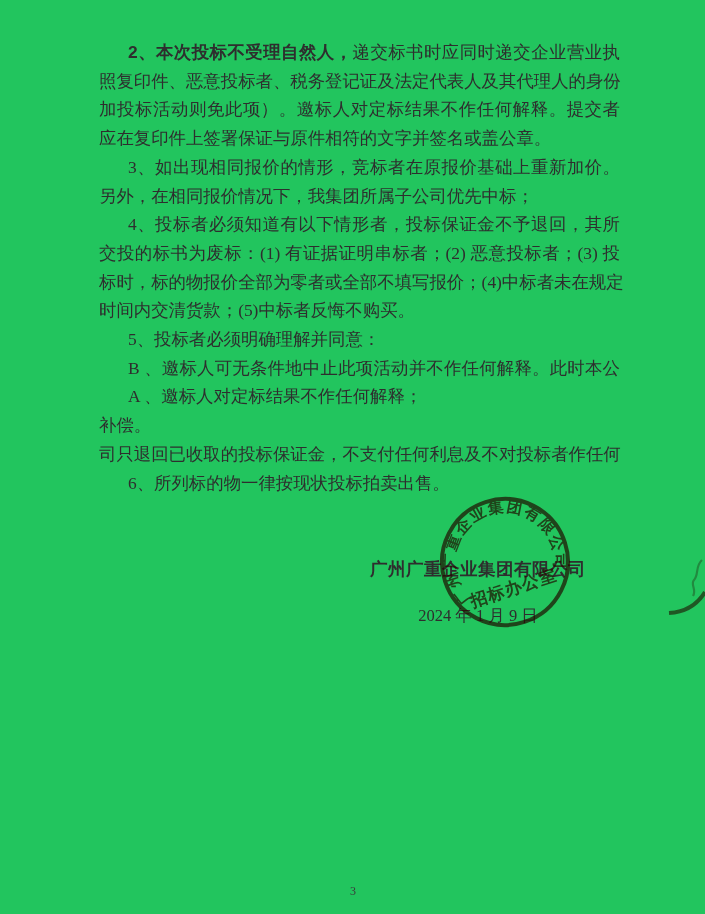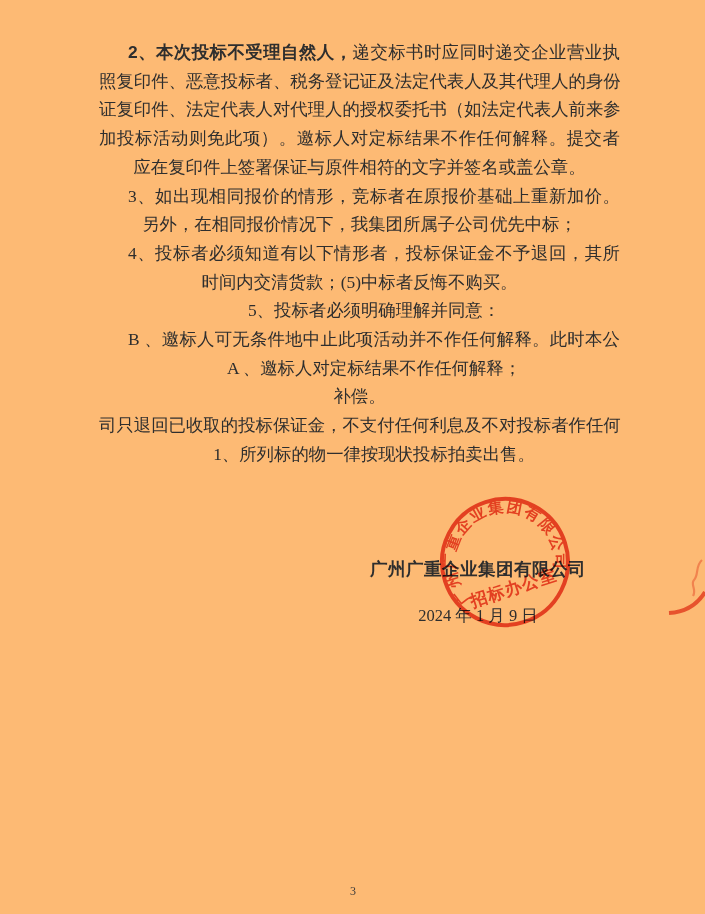--- a/index.html
+++ b/index.html
@@ -1,25 +1,25 @@
 <!DOCTYPE html>
 <html><head>
 <meta charset="utf-8">
 <style>
   html, body { margin:0; padding:0; background:#ffffff; }
   .page {
-    position:relative; width:705px; height:914px; background:#fdba74;
+    position:relative; width:705px; height:914px; background:#22c55e;
     font-family:"Liberation Serif","DejaVu Serif",serif;
     color:#2e2e2e; overflow:hidden;
   }
   .body-text {
     position:absolute; left:99px; top:38px; width:521px;
     font-size:17.4px; line-height:28.7px;
   }
-  .line { white-space:nowrap; text-align:center; }
+  .line { white-space:nowrap; text-align:left; }
   .line.fill { text-align:justify; text-align-last:justify; }
   .line.indent { text-indent:29px; }
   .bold-lead {
     font-weight:bold;
     font-family:"Liberation Sans","DejaVu Sans",sans-serif;
   }
   .signature {
     position:absolute; left:328px; top:557px; width:300px; text-align:center;
   }
   .company {
@@ -45,38 +45,39 @@
   }
 </style>
 </head>
 <body>
 
 <div class="page">
 
   <div class="body-text">
     <div class="line fill indent"><span class="bold-lead">2、本次投标不受理自然人，</span><span>递交标书时应同时递交企业营业执</span></div>
     <div class="line fill">照复印件、恶意投标者、税务登记证及法定代表人及其代理人的身份</div>
-    <div class="line fill">证复印件、法定代表人对代理人的授权委托书（如法定代表人前来参</div>
     <div class="line fill">加投标活动则免此项）。邀标人对定标结果不作任何解释。提交者</div>
     <div class="line">应在复印件上签署保证与原件相符的文字并签名或盖公章。</div>
 
     <div class="line fill indent">3、如出现相同报价的情形，竞标者在原报价基础上重新加价。</div>
     <div class="line">另外，在相同报价情况下，我集团所属子公司优先中标；</div>
 
     <div class="line fill indent">4、投标者必须知道有以下情形者，投标保证金不予退回，其所</div>
+    <div class="line fill">交投的标书为废标：(1) 有证据证明串标者；(2) 恶意投标者；(3) 投</div>
+    <div class="line fill">标时，标的物报价全部为零者或全部不填写报价；(4)中标者未在规定</div>
     <div class="line">时间内交清货款；(5)中标者反悔不购买。</div>
 
     <div class="line indent">5、投标者必须明确理解并同意：</div>
     <div class="line fill indent">B 、邀标人可无条件地中止此项活动并不作任何解释。此时本公</div>
 
     <div class="line indent">A 、邀标人对定标结果不作任何解释；</div>
     <div class="line">补偿。</div>
     <div class="line fill">司只退回已收取的投标保证金，不支付任何利息及不对投标者作任何</div>
 
-    <div class="line indent">1、所列标的物一律按现状投标拍卖出售。</div>
+    <div class="line indent">6、所列标的物一律按现状投标拍卖出售。</div>
   </div>
 
   <div class="signature">
     <div class="company">广州广重企业集团有限公司</div>
     <div class="date">2024 年 1 月 9 日</div>
   </div>
 
   <svg class="seal" width="150" height="150" viewBox="0 0 150 150">
     <defs>
       <path id="sealArc" d="M 31.7 100 A 50 50 0 1 1 118.3 100" fill="none"></path>

